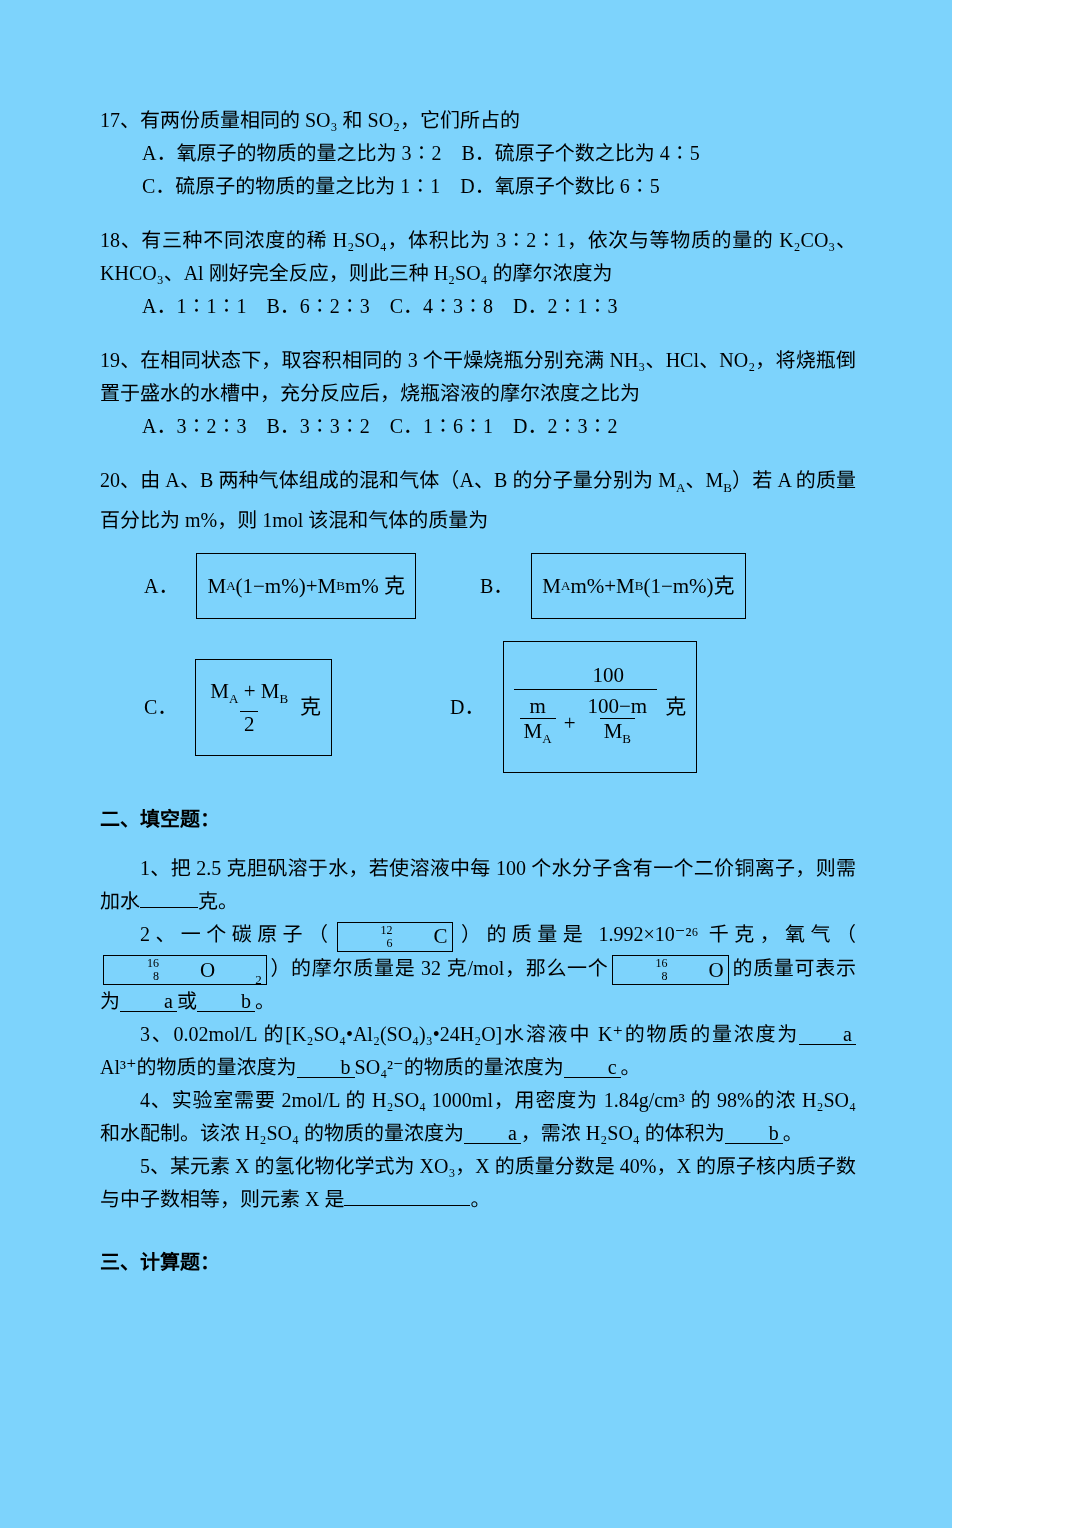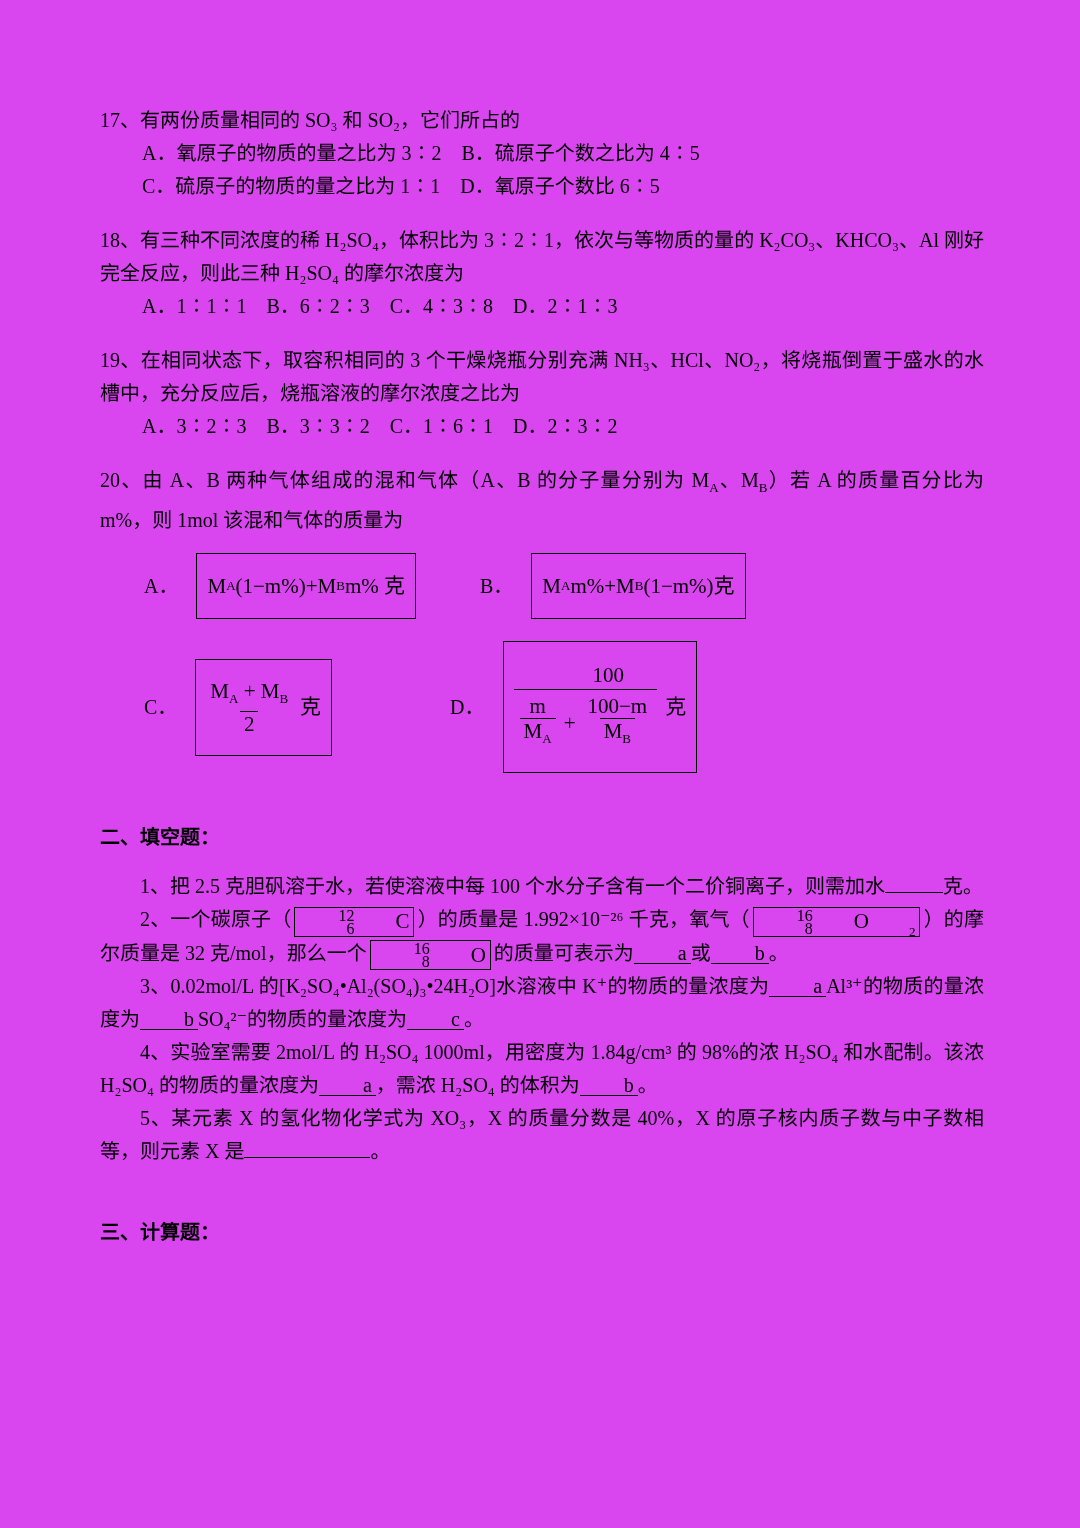--- a/index.html
+++ b/index.html
@@ -1,32 +1,32 @@
 <!DOCTYPE html>
 <html lang="zh-CN"><head>
 <meta charset="utf-8">
 <style>
   html,body{margin:0;padding:0;background:#ffffff;}
   .page{
-    width:1080px;
+    width:952px;
     height:1528px;
-    background:#d946ef;
+    background:#7dd3fc;
     color:#000;
     font-family:"Liberation Serif","DejaVu Serif",serif;
     font-size:20px;
     line-height:33px;
     box-sizing:border-box;
     padding:104px 96px 0 100px;
     overflow:hidden;
   }
   p{margin:0;text-align:justify;}
   .q{margin-bottom:21px;}
   .opts{padding-left:42px;}
   .indent{text-indent:2em;}
-  .sec-head{font-weight:bold;margin-top:48px;}
+  .sec-head{font-weight:bold;margin-top:30px;}
   .sec-head.tight{}
   .fill{}
   .fill.first{margin-top:16px;}
 
   
   .blank{
     display:inline-block;
     border-bottom:1.6px solid #000;
     text-align:center;
     line-height:20px;
@@ -46,21 +46,21 @@
     border:1.4px solid #000;
     padding:1px 4px 1px 3px;
     margin:0 3px;
     vertical-align:middle;
     line-height:1;
   }
   .iso-nums{
     display:inline-flex;
     flex-direction:column;
     align-items:flex-end;
-    font-size:16px;
+    font-size:12px;
     line-height:13px;
     margin-right:1px;
   }
   .iso-sym{font-size:21px;}
   .iso-sub{font-size:13px;align-self:flex-end;margin-bottom:-3px;}
 
   
   .optrow{display:flex;align-items:center;padding-left:44px;}
   .optrow.row-ab{margin-top:16px;}
   .optrow.row-cd{margin-top:22px;}

